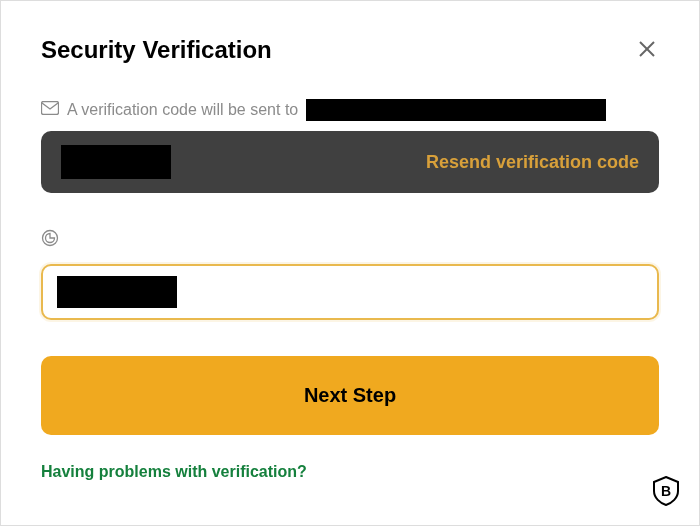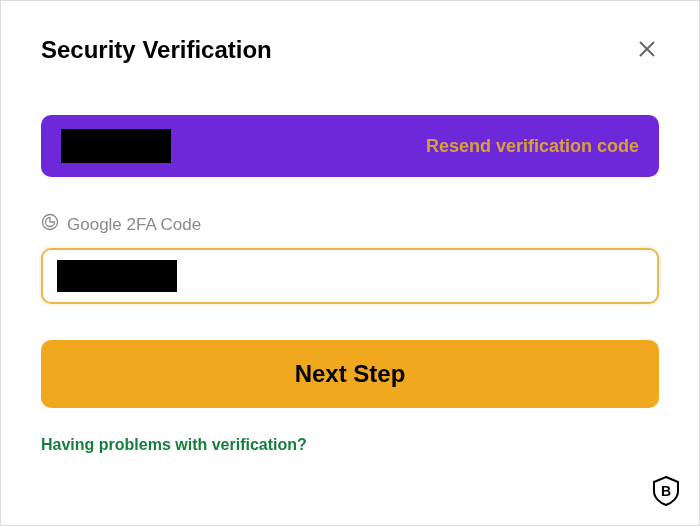--- a/index.html
+++ b/index.html
@@ -22,21 +22,21 @@
       position: relative;
     }
     .dialog {
       padding: 32px 40px 28px 40px;
       position: relative;
     }
     .header-row {
       display: flex;
       justify-content: space-between;
       align-items: center;
-      margin-bottom: 48px;
+      margin-bottom: 32px;
     }
     .title {
       font-size: 24px;
       font-weight: 700;
       color: #000;
     }
     .close-btn {
       font-size: 22px;
       color: #555;
       cursor: pointer;
@@ -55,21 +55,21 @@
     .icon-svg {
       flex-shrink: 0;
     }
     .redact-bar-inline {
       background: #000;
       height: 22px;
       width: 300px;
       display: inline-block;
     }
     .code-field {
-      background: #6d28d9;
+      background: #404040;
       border-radius: 10px;
       padding: 14px 20px;
       display: flex;
       align-items: center;
       justify-content: space-between;
       margin-bottom: 36px;
     }
     .code-field .redact-value {
       background: #000;
       height: 34px;
@@ -103,22 +103,22 @@
     .google-input .redact-value {
       background: #000;
       height: 32px;
       width: 120px;
     }
     .next-btn {
       width: 100%;
       background: #f0a91f;
       border: none;
       border-radius: 10px;
-      padding: 20px;
-      font-size: 24px;
+      padding: 28px;
+      font-size: 20px;
       font-weight: 600;
       color: #000;
       cursor: pointer;
       margin-bottom: 28px;
     }
     .problem-link {
       color: #15803d;
       font-weight: 600;
       font-size: 16px;
       cursor: pointer;
@@ -150,34 +150,43 @@
       <button class="close-btn">
         <span>
           <svg class="icon-svg" width="16" height="16" viewBox="0 0 16 16">
             <line x1="1" y1="1" x2="15" y2="15" stroke="#666" stroke-width="2"></line>
             <line x1="15" y1="1" x2="1" y2="15" stroke="#666" stroke-width="2"></line>
           </svg>
         </span>
       </button>
     </div>
 
+    <div class="label-row">
+      <span>
+        <svg class="icon-svg" width="18" height="14" viewBox="0 0 18 14">
+          <rect x="0.5" y="0.5" width="17" height="13" rx="2" fill="none" stroke="#8b8b8b" stroke-width="1.3"></rect>
+          <path d="M1 2 L9 8 L17 2" fill="none" stroke="#8b8b8b" stroke-width="1.3"></path>
+        </svg>
+      </span>
+      <span>A verification code will be sent to</span>
+      <span class="redact-bar-inline"></span>
+    </div>
 
     <div class="code-field">
       <span class="redact-value"></span>
       <span class="resend-link">Resend verification code</span>
     </div>
 
     <div class="google-label">
       <span>
         <svg class="icon-svg" width="18" height="18" viewBox="0 0 18 18">
           <circle cx="9" cy="9" r="7.5" fill="none" stroke="#8b8b8b" stroke-width="1.3"></circle>
           <path d="M9 4.5 A4.5 4.5 0 1 0 13.5 9 L9 9 Z" fill="none" stroke="#8b8b8b" stroke-width="1.3"></path>
         </svg>
       </span>
-      <span>Google 2FA Code</span>
     </div>
 
     <div class="google-input">
       <span class="redact-value"></span>
     </div>
 
     <button class="next-btn">Next Step</button>
 
     <div class="problem-link">Having problems with verification?</div>
 

